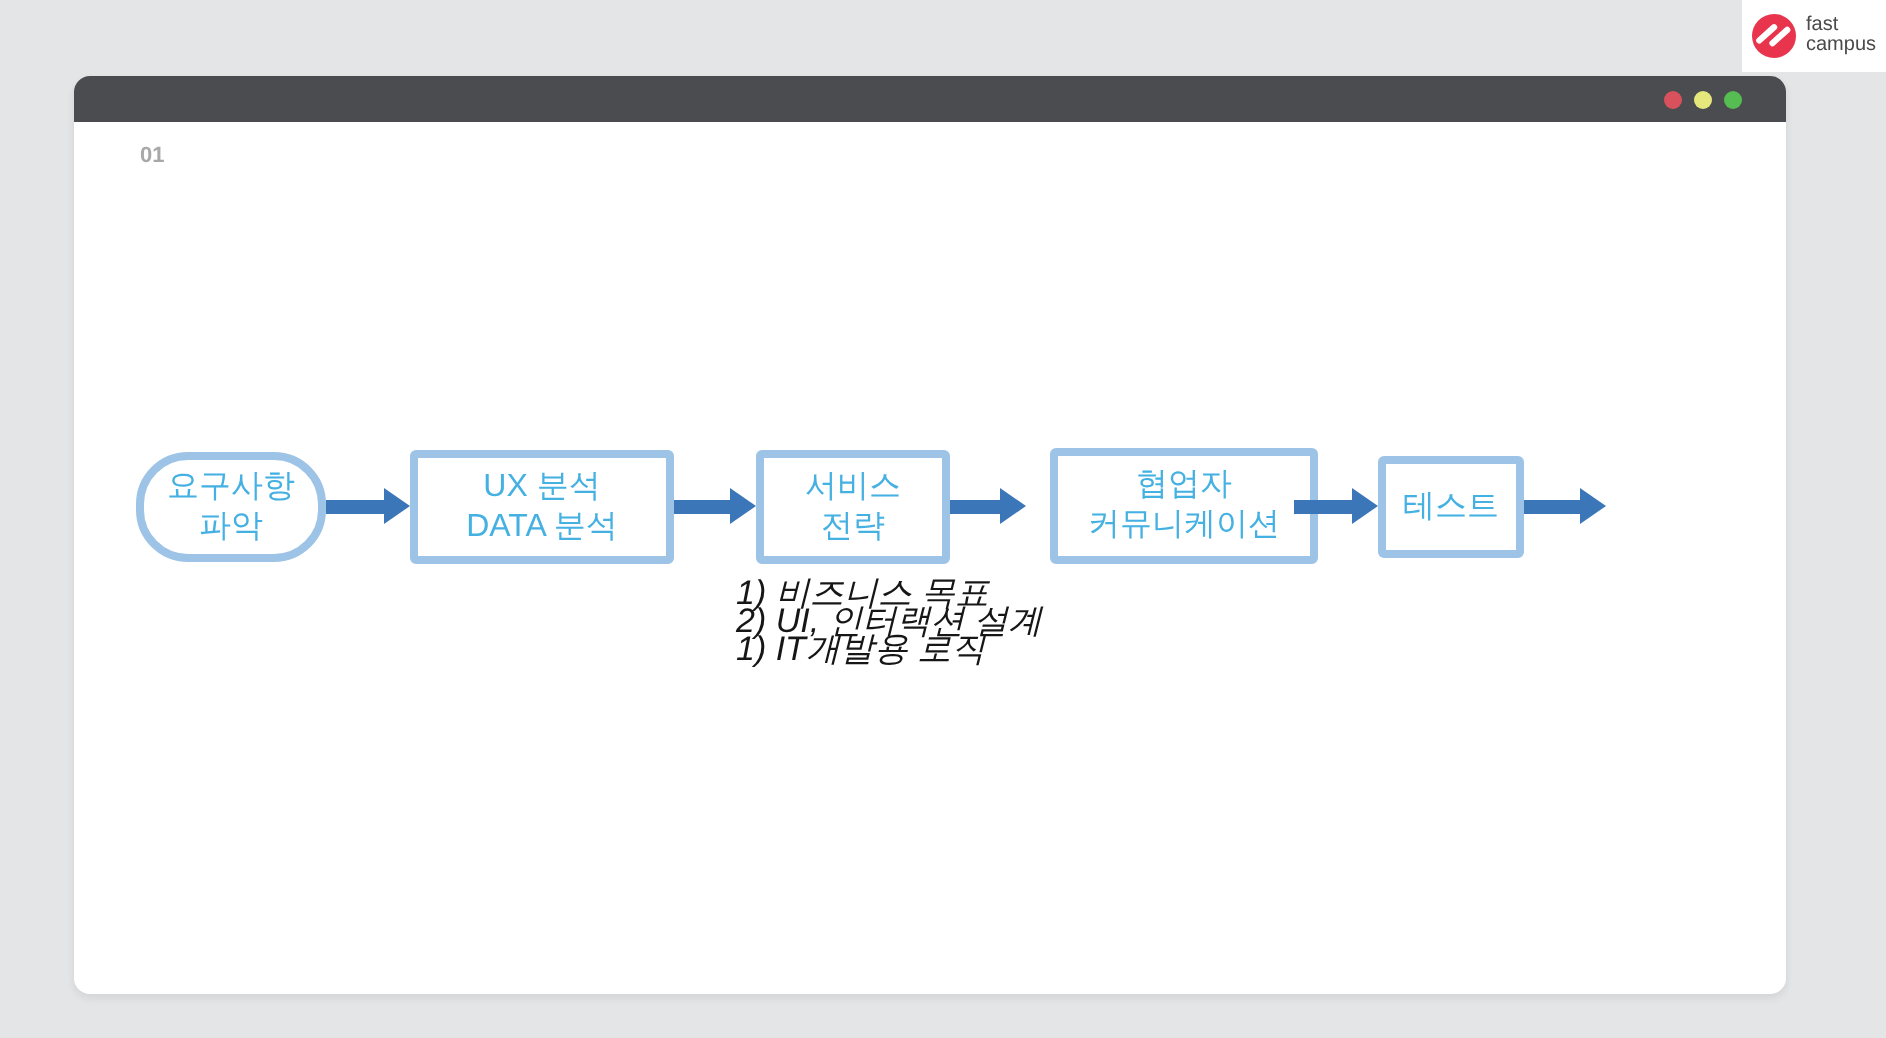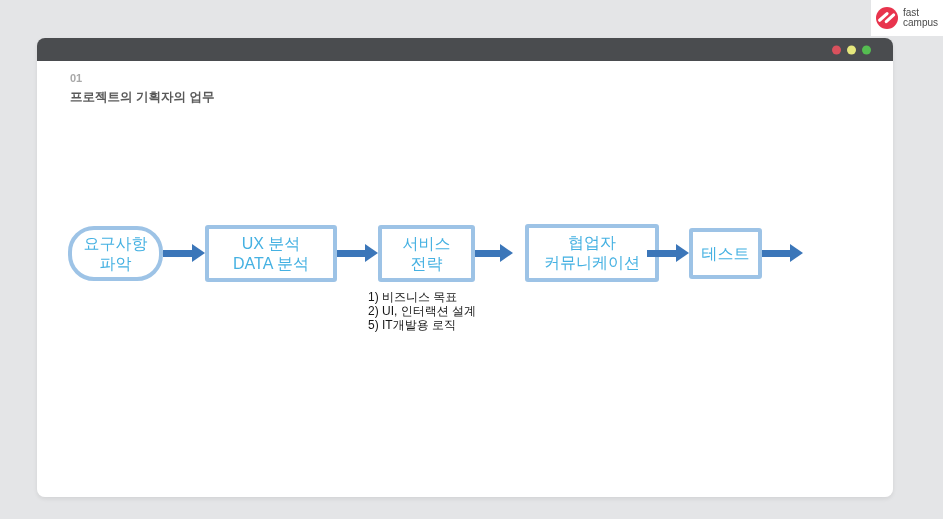--- a/index.html
+++ b/index.html
@@ -75,21 +75,21 @@
     background:#3b76b9;
   }
   .arrow .head {
     position:absolute; right:0; top:0;
     width:0; height:0;
     border-left:13px solid #3b76b9;
     border-top:9.5px solid transparent;
     border-bottom:9.5px solid transparent;
   }
 
-  .notes { position:absolute; left:331px; top:229px; color:#161616; font-size:12px; line-height:14px; }
+  .notes { position:absolute; left:331px; top:229px; color:#161616; font-size:17px; line-height:14px;font-style:italic; }
   .notes div { white-space:nowrap; }
 
   
   .s0 { left:31px;  top:165px; width:95px;  height:55px;border-radius:26px; }
   .s1 { left:168px; top:164px; width:132px; height:57px; }
   .s2 { left:341px; top:164px; width:97px;  height:57px; }
   .s3 { left:476px; top:163px; width:134px; height:58px;margin-left:12px; }
   .s4 { left:652px; top:167px; width:73px;  height:51px;text-align:center; }
   .s5 { left:766px; top:167px; width:74px;  height:51px; }
   .a0 { left:126px; top:183px; width:42px; }
@@ -121,21 +121,20 @@
       <span class="dot dot-red"></span>
       <span class="dot dot-yellow"></span>
       <span class="dot dot-green"></span>
     </div>
   </div>
 
   <div class="win-body">
 
     <div class="header">
       <div class="index">01</div>
-      <div class="title">프로젝트의 기획자의 업무</div>
     </div>
 
     <div class="box s0">
       <span>요구사항</span>
       <span>파악</span>
     </div>
     <div class="arrow a0">
       <div class="shaft"></div>
       <div class="head"></div>
     </div>
@@ -173,17 +172,17 @@
     </div>
     <div class="arrow a4">
       <div class="shaft"></div>
       <div class="head"></div>
     </div>
 
 
     <div class="notes">
       <div>1) 비즈니스 목표</div>
       <div>2) UI, 인터랙션 설계</div>
-      <div>5) IT개발용 로직</div>
+      <div>1) IT개발용 로직</div>
     </div>
 
   </div>
 </div>
 
 </body></html>

